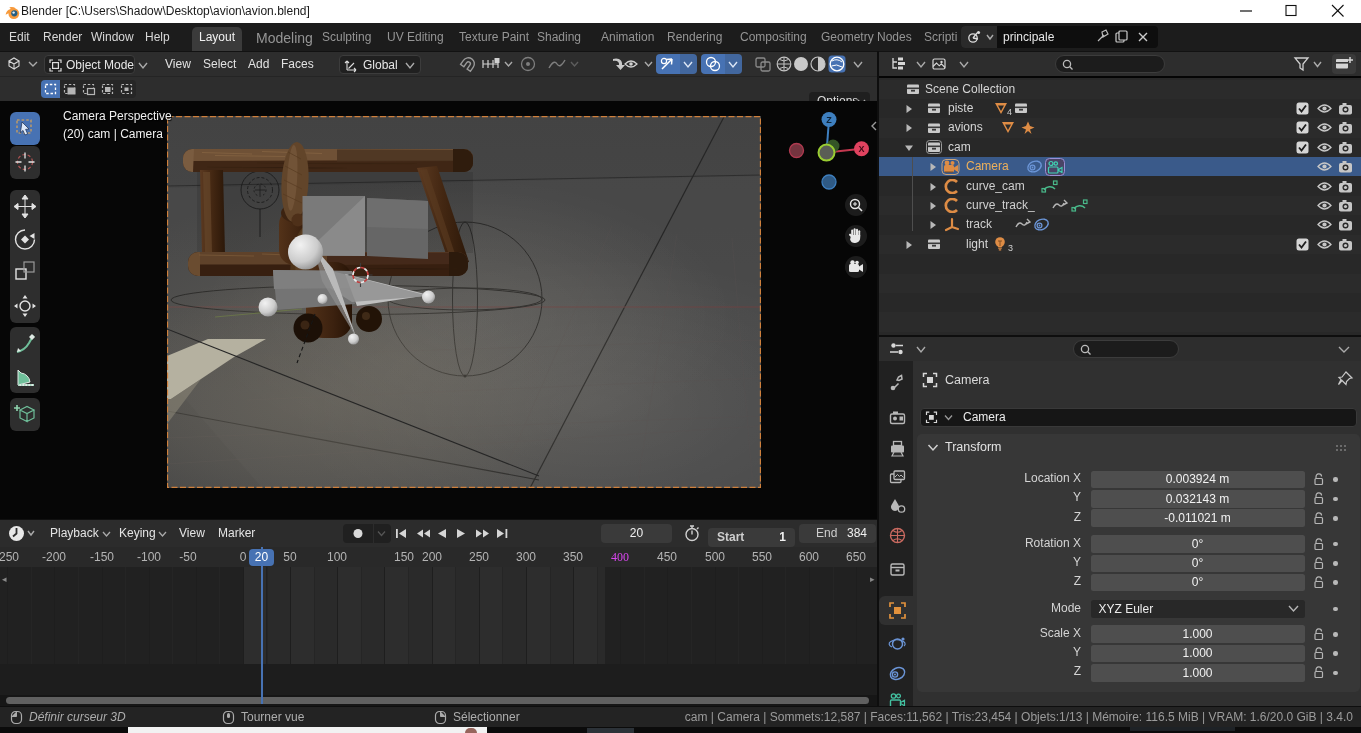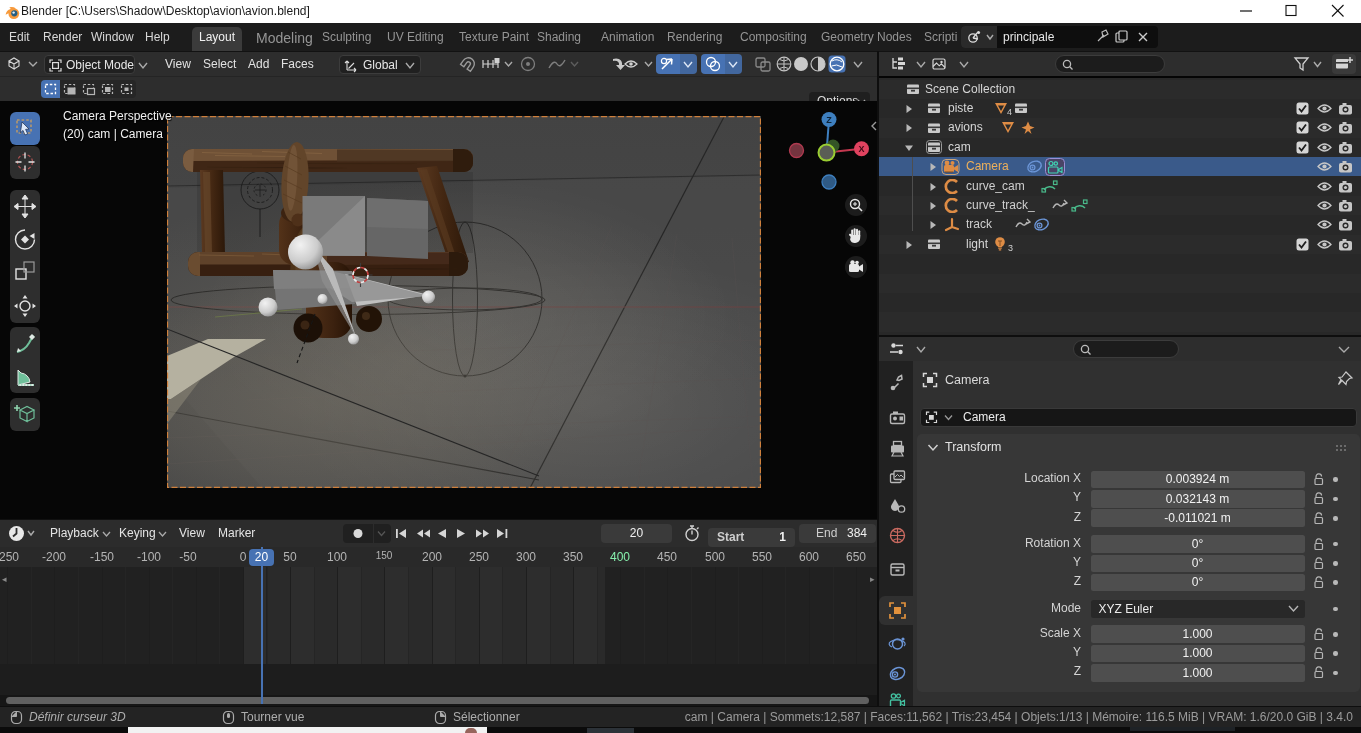--- a/index.html
+++ b/index.html
@@ -495,26 +495,26 @@
 </div>
 <div class="abs" style="left:0;top:547px;width:877px;height:20px;background:#292929;">
   <div class="abs txt" style="left:7px;top:3px;font-size:12px;color:#b4b4b4;transform:translateX(-50%);">-250</div>
   <div class="abs txt" style="left:54px;top:3px;font-size:12px;color:#b4b4b4;transform:translateX(-50%);">-200</div>
   <div class="abs txt" style="left:102px;top:3px;font-size:12px;color:#b4b4b4;transform:translateX(-50%);">-150</div>
   <div class="abs txt" style="left:149px;top:3px;font-size:12px;color:#b4b4b4;transform:translateX(-50%);">-100</div>
   <div class="abs txt" style="left:188px;top:3px;font-size:12px;color:#b4b4b4;transform:translateX(-50%);">-50</div>
   <div class="abs txt" style="left:243px;top:3px;font-size:12px;color:#b4b4b4;transform:translateX(-50%);">0</div>
   <div class="abs txt" style="left:290px;top:3px;font-size:12px;color:#b4b4b4;transform:translateX(-50%);">50</div>
   <div class="abs txt" style="left:337px;top:3px;font-size:12px;color:#b4b4b4;transform:translateX(-50%);">100</div>
-  <div class="abs txt" style="left:384px;top:3px;font-size:10px;color:#b4b4b4;transform:translateX(-50%);">150</div>
+  <div class="abs txt" style="left:404px;top:3px;font-size:12px;color:#b4b4b4;transform:translateX(-50%);">150</div>
   <div class="abs txt" style="left:432px;top:3px;font-size:12px;color:#b4b4b4;transform:translateX(-50%);">200</div>
   <div class="abs txt" style="left:479px;top:3px;font-size:12px;color:#b4b4b4;transform:translateX(-50%);">250</div>
   <div class="abs txt" style="left:526px;top:3px;font-size:12px;color:#b4b4b4;transform:translateX(-50%);">300</div>
   <div class="abs txt" style="left:573px;top:3px;font-size:12px;color:#b4b4b4;transform:translateX(-50%);">350</div>
-  <div class="abs txt" style="left:620px;top:3px;font-size:12px;color:#86efac;transform:translateX(-50%);">400</div>
+  <div class="abs txt" style="left:620px;top:3px;font-size:12px;color:#d946ef;transform:translateX(-50%);font-family:Liberation Serif, serif;">400</div>
   <div class="abs txt" style="left:667px;top:3px;font-size:12px;color:#b4b4b4;transform:translateX(-50%);">450</div>
   <div class="abs txt" style="left:715px;top:3px;font-size:12px;color:#b4b4b4;transform:translateX(-50%);">500</div>
   <div class="abs txt" style="left:762px;top:3px;font-size:12px;color:#b4b4b4;transform:translateX(-50%);">550</div>
   <div class="abs txt" style="left:809px;top:3px;font-size:12px;color:#b4b4b4;transform:translateX(-50%);">600</div>
   <div class="abs txt" style="left:856px;top:3px;font-size:12px;color:#b4b4b4;transform:translateX(-50%);">650</div>
 </div>
 <div class="abs" style="left:0;top:567px;width:877px;height:97px;background:#212121;overflow:hidden;">
   <div class="abs" style="left:243.9px;top:0;width:22.6px;height:97px;background:#2d2d2d;"></div>
   <div class="abs" style="left:266.6px;top:0;width:23.6px;height:97px;background:#2a2a2a;"></div>
   <div class="abs" style="left:290.2px;top:0;width:23.6px;height:97px;background:#2d2d2d;"></div>

